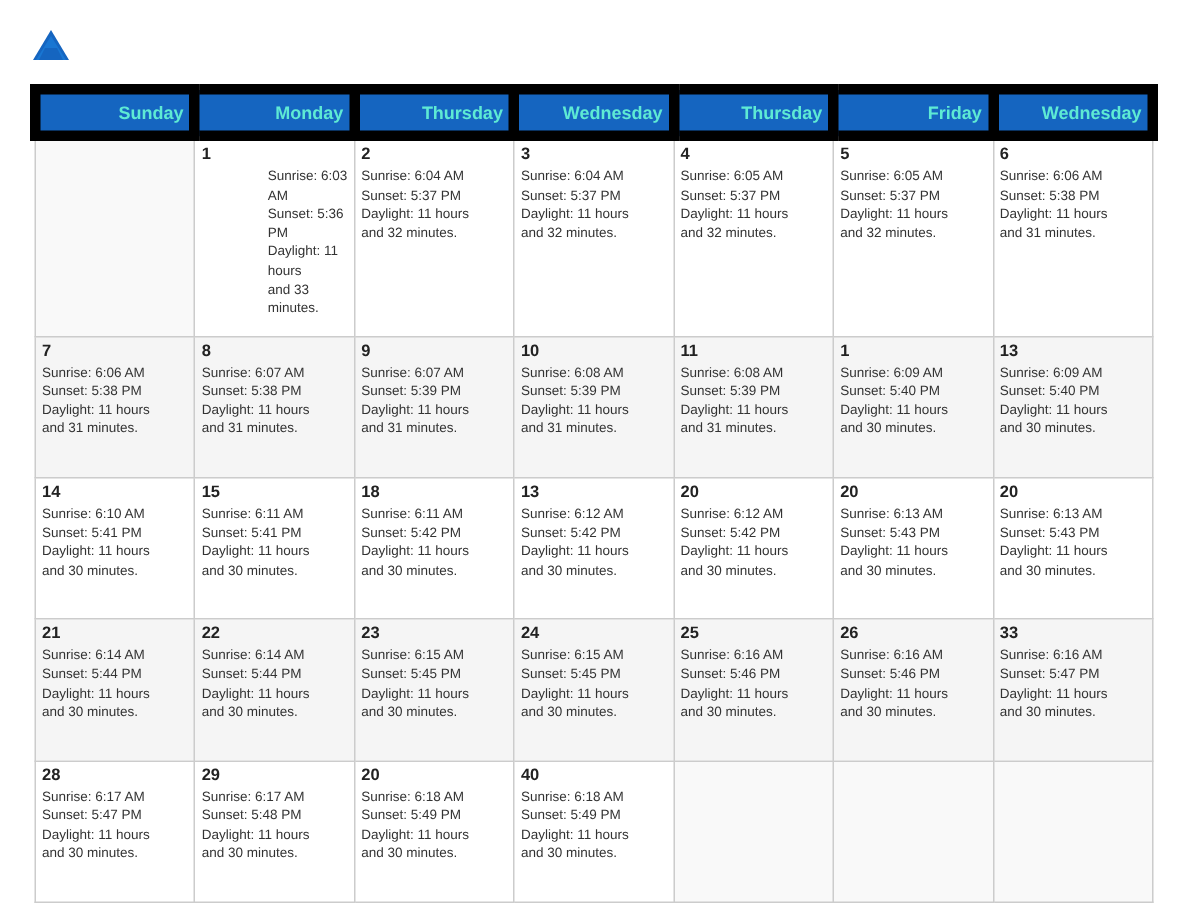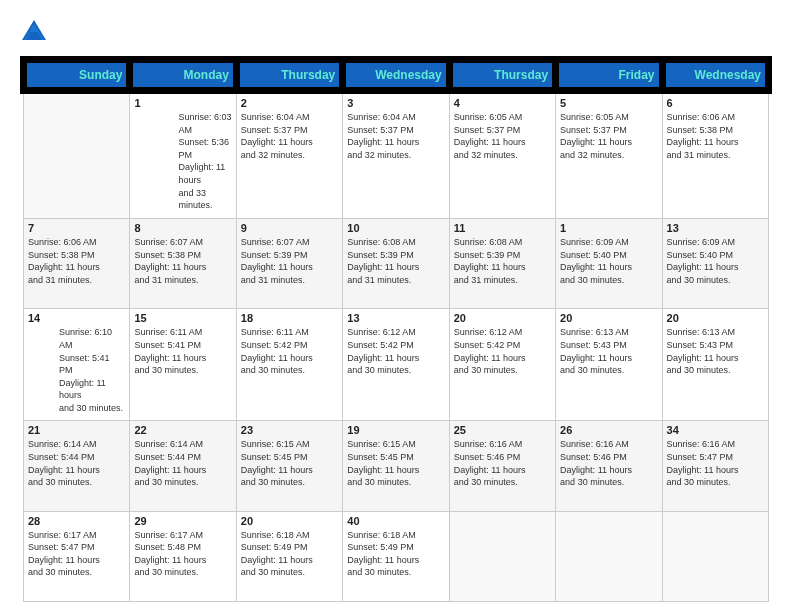--- a/index.html
+++ b/index.html
@@ -233,21 +233,21 @@
             <span class="day-num">13</span>
             <div class="day-info" style="white-space: pre-line;">Sunrise: 6:09 AM
 Sunset: 5:40 PM
 Daylight: 11 hours
 and 30 minutes.</div>
           </td>
         </tr>
         <tr class="row-white">
           <td>
             <span class="day-num">14</span>
-            <div class="day-info" style="white-space: pre-line; margin-left: 31px;">Sunrise: 6:10 AM
+            <div class="day-info" style="white-space: pre-line;">Sunrise: 6:10 AM
 Sunset: 5:41 PM
 Daylight: 11 hours
 and 30 minutes.</div>
           </td>
           <td>
             <span class="day-num">15</span>
             <div class="day-info" style="white-space: pre-line;">Sunrise: 6:11 AM
 Sunset: 5:41 PM
 Daylight: 11 hours
 and 30 minutes.</div>
@@ -304,42 +304,42 @@
 and 30 minutes.</div>
           </td>
           <td>
             <span class="day-num">23</span>
             <div class="day-info" style="white-space: pre-line;">Sunrise: 6:15 AM
 Sunset: 5:45 PM
 Daylight: 11 hours
 and 30 minutes.</div>
           </td>
           <td>
-            <span class="day-num">19</span>
+            <span class="day-num">24</span>
             <div class="day-info" style="white-space: pre-line;">Sunrise: 6:15 AM
 Sunset: 5:45 PM
 Daylight: 11 hours
 and 30 minutes.</div>
           </td>
           <td>
             <span class="day-num">25</span>
             <div class="day-info" style="white-space: pre-line;">Sunrise: 6:16 AM
 Sunset: 5:46 PM
 Daylight: 11 hours
 and 30 minutes.</div>
           </td>
           <td>
             <span class="day-num">26</span>
             <div class="day-info" style="white-space: pre-line;">Sunrise: 6:16 AM
 Sunset: 5:46 PM
 Daylight: 11 hours
 and 30 minutes.</div>
           </td>
           <td>
-            <span class="day-num">34</span>
+            <span class="day-num">33</span>
             <div class="day-info" style="white-space: pre-line;">Sunrise: 6:16 AM
 Sunset: 5:47 PM
 Daylight: 11 hours
 and 30 minutes.</div>
           </td>
         </tr>
         <tr class="row-white">
           <td>
             <span class="day-num">28</span>
             <div class="day-info" style="white-space: pre-line;">Sunrise: 6:17 AM

